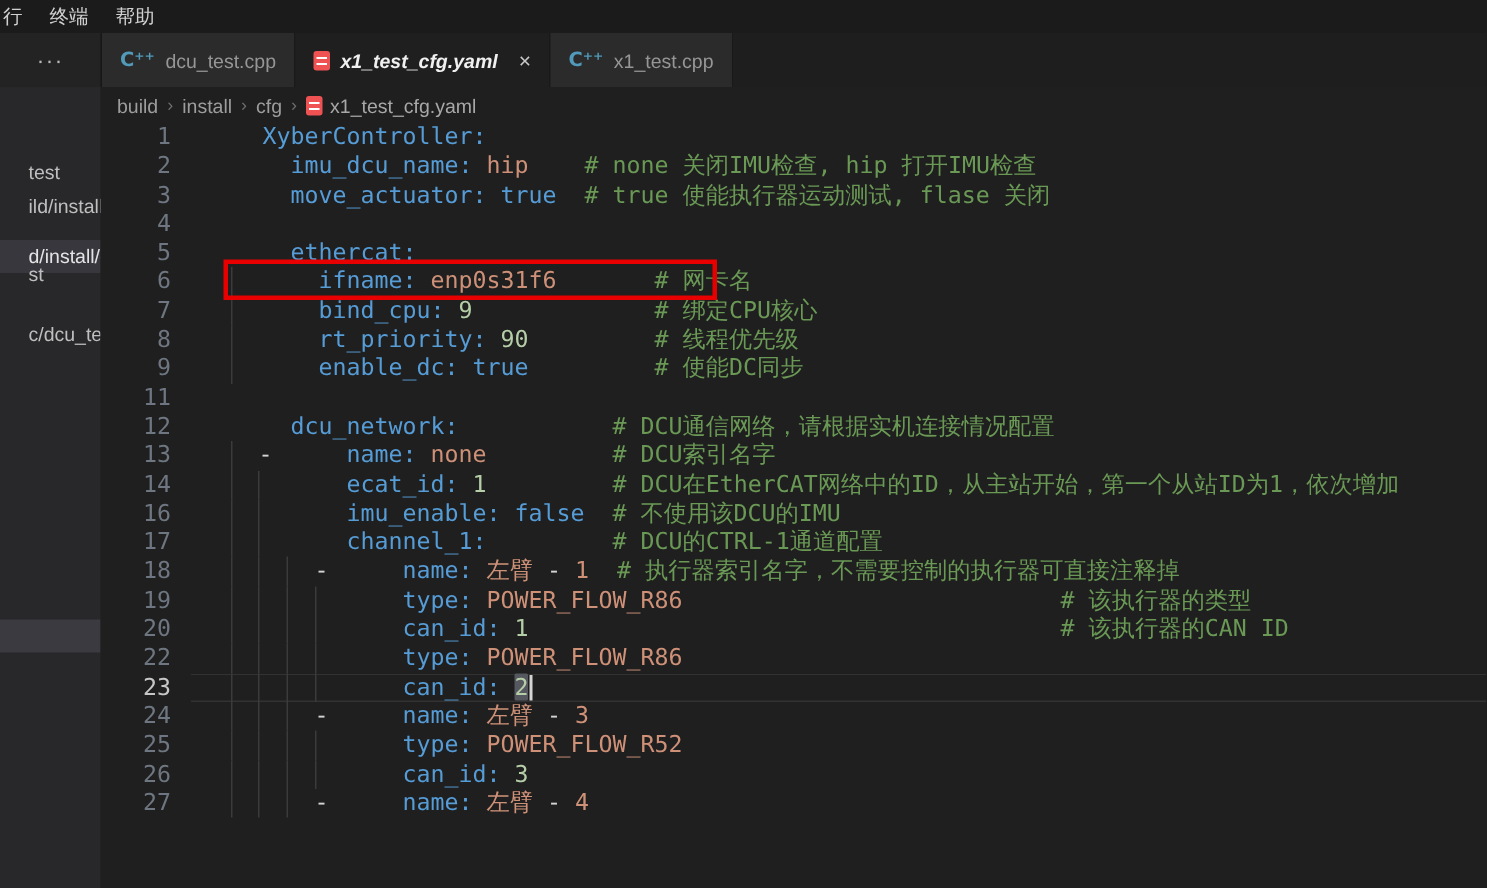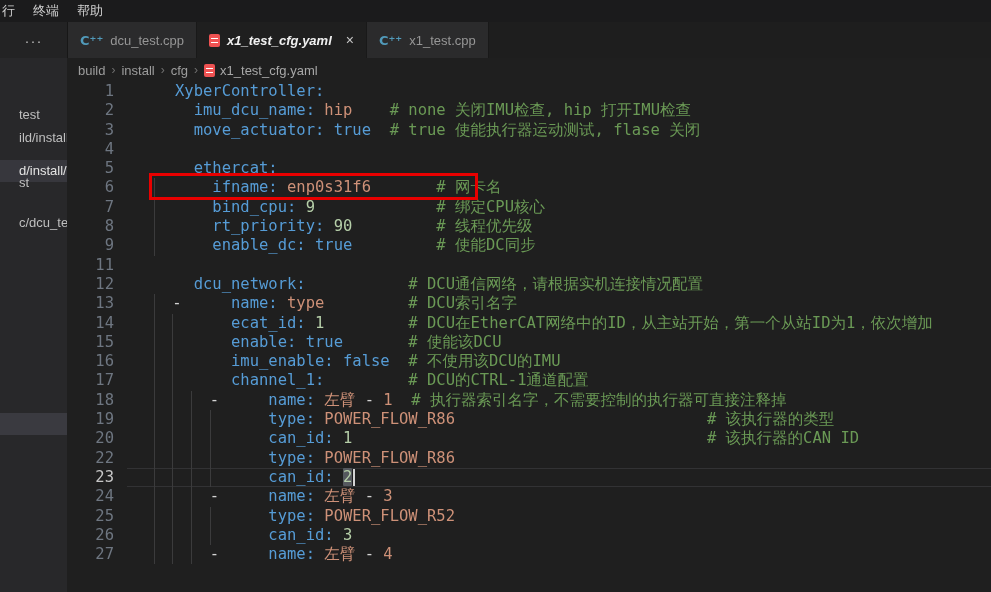--- a/index.html
+++ b/index.html
@@ -154,29 +154,25 @@
         <div class="code-row">
           <div class="gutter">11</div>
           <div class="lc"></div>
         </div>
         <div class="code-row">
           <div class="gutter">12</div>
           <div class="lc"><span class="tk-pl">  </span><span class="tk-key">dcu_network:</span><span class="tk-pl">           </span><span class="tk-com"># DCU通信网络，请根据实机连接情况配置</span></div>
         </div>
         <div class="code-row">
           <div class="gutter">13</div>
-          <div class="lc"><span class="guide" style="left: calc(2ch + 8px);"></span><span class="tk-pl">    - </span><span class="tk-key">name:</span><span class="tk-pl"> </span><span class="tk-str">type</span><span class="tk-pl">         </span><span class="tk-com"># DCU索引名字</span></div>
+          <div class="lc"><span class="guide" style="left: calc(2ch + 8px);"></span><span class="tk-pl">    - </span><span class="tk-key">name:</span><span class="tk-pl"> </span><span class="tk-str">none</span><span class="tk-pl">         </span><span class="tk-com"># DCU索引名字</span></div>
         </div>
         <div class="code-row">
           <div class="gutter">14</div>
           <div class="lc"><span class="guide" style="left: calc(2ch + 8px);"></span><span class="guide" style="left: calc(4ch + 8px);"></span><span class="tk-pl">      </span><span class="tk-key">ecat_id:</span><span class="tk-pl"> </span><span class="tk-num">1</span><span class="tk-pl">         </span><span class="tk-com"># DCU在EtherCAT网络中的ID，从主站开始，第一个从站ID为1，依次增加</span></div>
-        </div>
-        <div class="code-row">
-          <div class="gutter">15</div>
-          <div class="lc"><span class="guide" style="left: calc(2ch + 8px);"></span><span class="guide" style="left: calc(4ch + 8px);"></span><span class="tk-pl">      </span><span class="tk-key">enable:</span><span class="tk-pl"> </span><span class="tk-bool">true</span><span class="tk-pl">       </span><span class="tk-com"># 使能该DCU</span></div>
         </div>
         <div class="code-row">
           <div class="gutter">16</div>
           <div class="lc"><span class="guide" style="left: calc(2ch + 8px);"></span><span class="guide" style="left: calc(4ch + 8px);"></span><span class="tk-pl">      </span><span class="tk-key">imu_enable:</span><span class="tk-pl"> </span><span class="tk-bool">false</span><span class="tk-pl">  </span><span class="tk-com"># 不使用该DCU的IMU</span></div>
         </div>
         <div class="code-row">
           <div class="gutter">17</div>
           <div class="lc"><span class="guide" style="left: calc(2ch + 8px);"></span><span class="guide" style="left: calc(4ch + 8px);"></span><span class="tk-pl">      </span><span class="tk-key">channel_1:</span><span class="tk-pl">         </span><span class="tk-com"># DCU的CTRL-1通道配置</span></div>
         </div>
         <div class="code-row">

